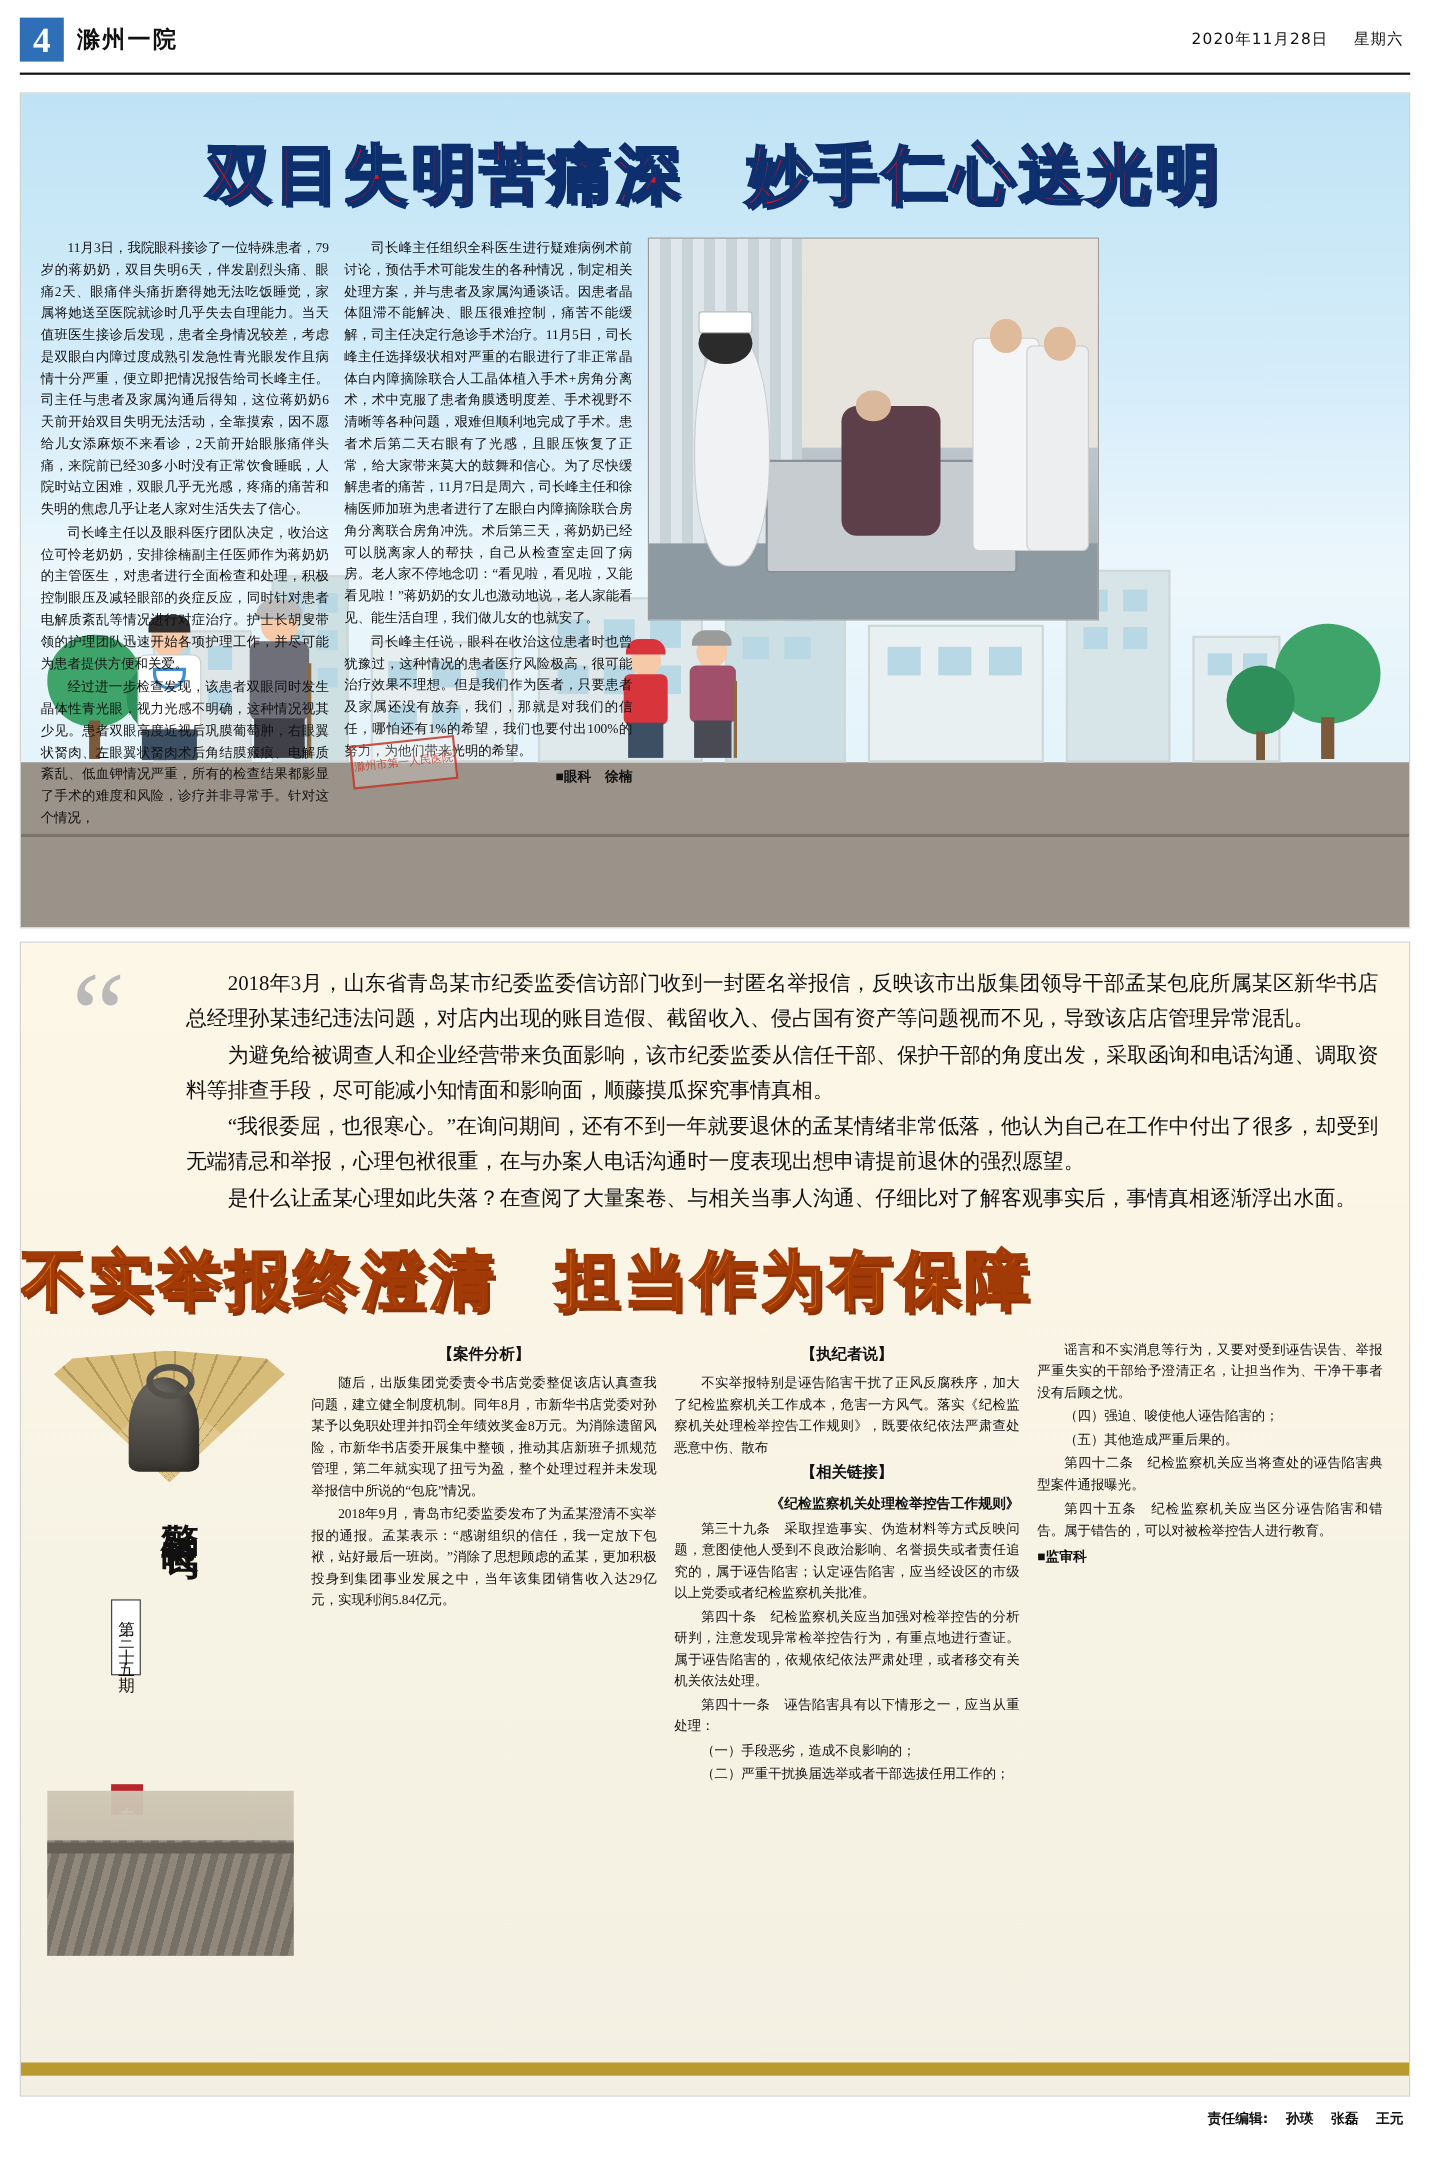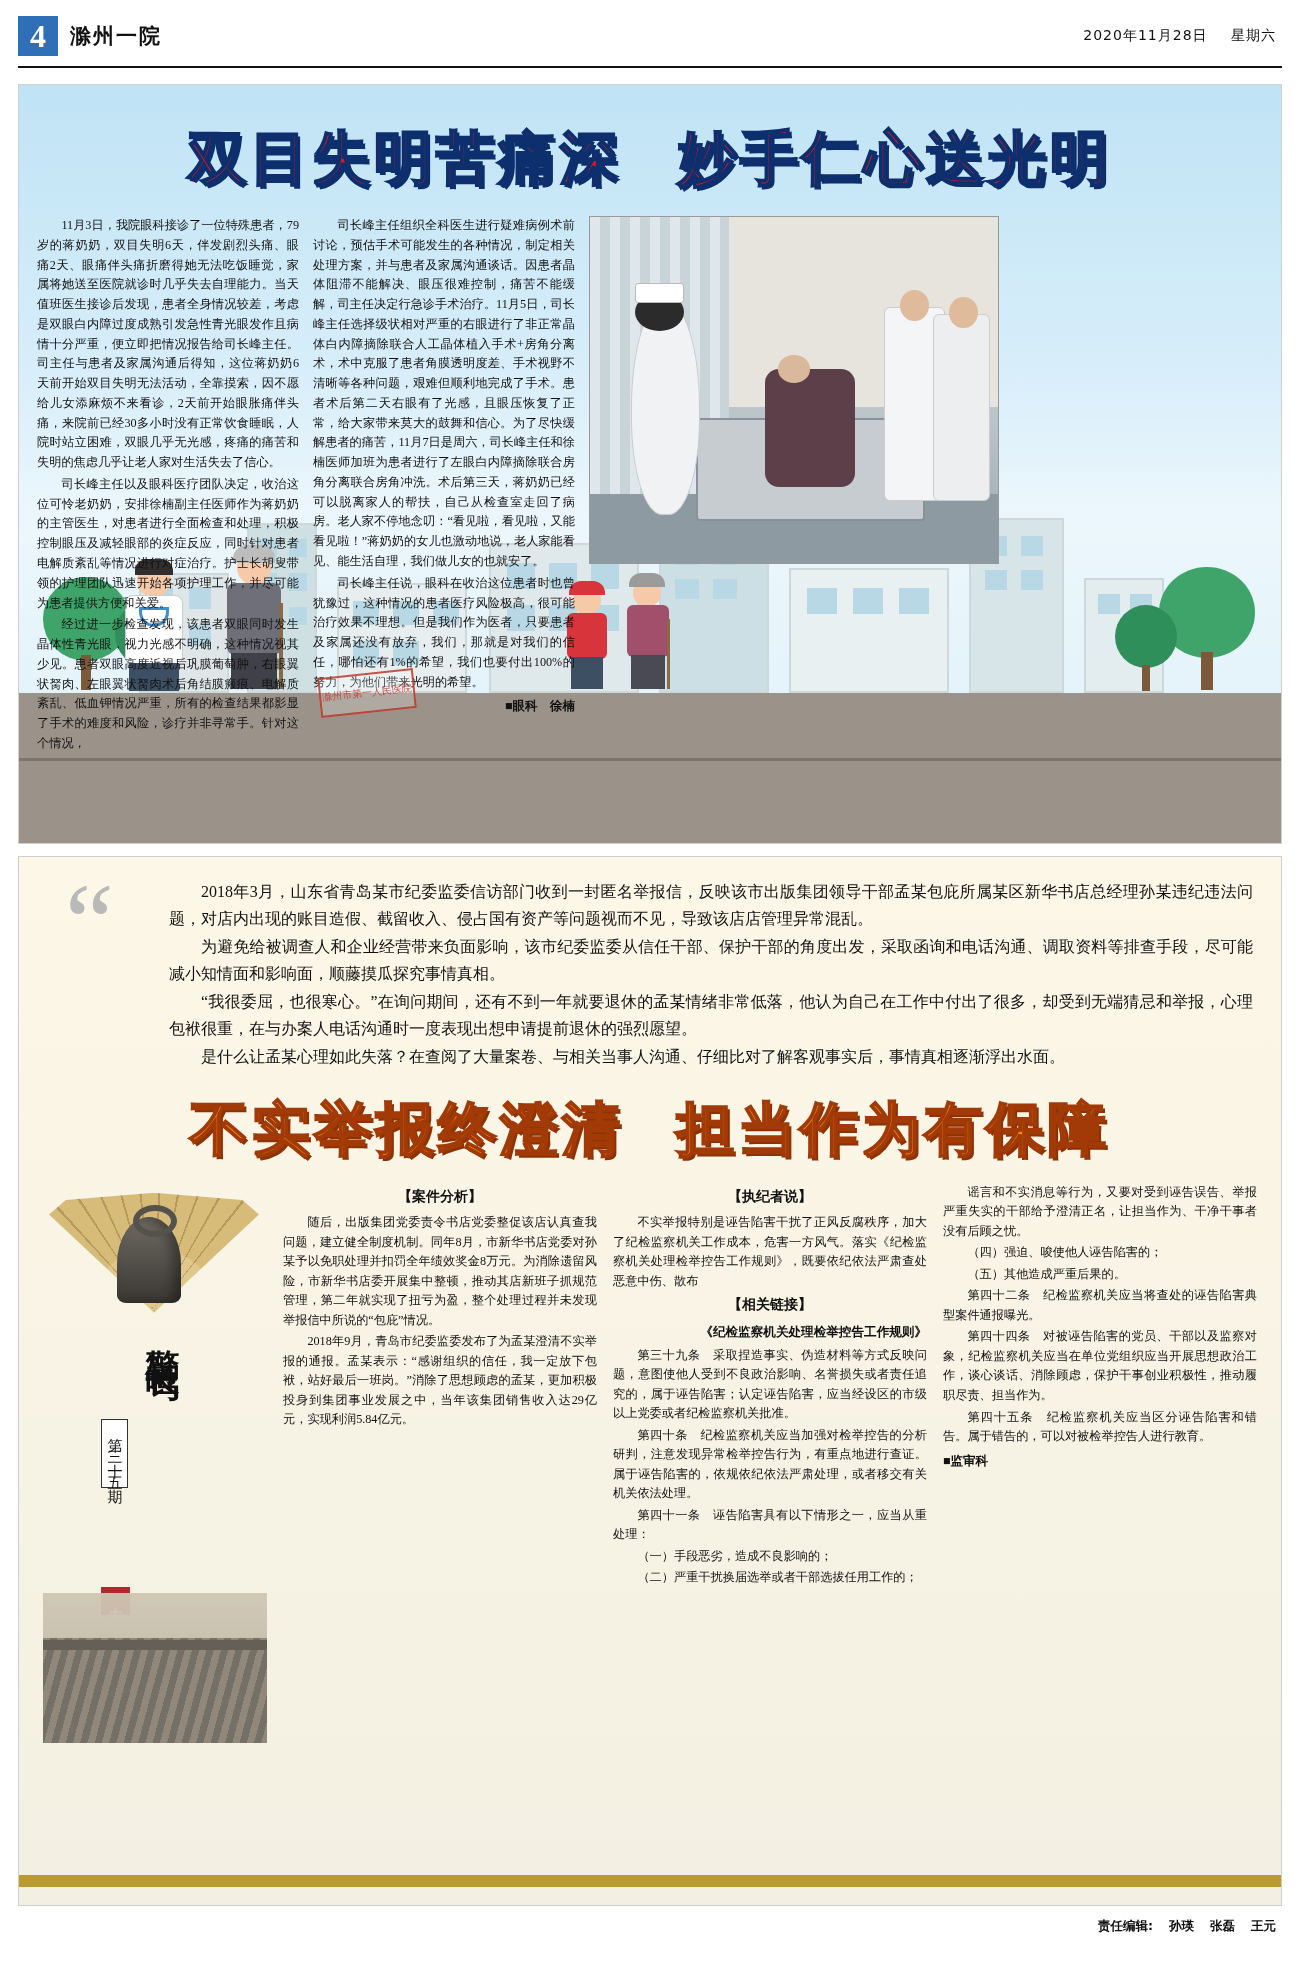--- a/index.html
+++ b/index.html
@@ -138,38 +138,37 @@
     height: 1050px;
     border: 1px solid #cfcfcf;
     position: relative;
     background: linear-gradient(#fdf7e7, #f7f3e4 55%, #f3efe2);
     overflow: hidden;
   }
   .a2-lead {
     position: relative;
     z-index: 3;
     padding: 22px 28px 6px 150px;
-    font-size: 16px;
+    font-size: 19px;
     line-height: 1.66;
     text-align: justify;
     font-family: "Liberation Serif", "DejaVu Serif", serif;
   }
   .a2-lead p { margin: 0 0 2px 0; text-indent: 2em; }
   .quote-mark {
     position: absolute;
     left: 46px; top: 10px;
     font-size: 110px;
     color: #b9b9b9;
     font-family: "Liberation Serif", serif;
     line-height: 1;
     z-index: 3;
   }
   .a2-headline {
     position: relative; z-index: 3;
-    text-align: center;
     margin-top: 12px;
   }
   .a2-headline .h2 {
     font-size: 58px;
     font-weight: bold;
     color: #f18b12;
     letter-spacing: 4px;
     -webkit-text-stroke: 2px #a13a07;
     text-shadow: 3px 3px 0 #8d3205;
   }
@@ -488,21 +487,20 @@
         <p>第四十一条　诬告陷害具有以下情形之一，应当从重处理：</p>
         <p>（一）手段恶劣，造成不良影响的；</p>
         <p>（二）严重干扰换届选举或者干部选拔任用工作的；</p>
       </div>
 
       <div class="a2-col">
         <p>谣言和不实消息等行为，又要对受到诬告误告、举报严重失实的干部给予澄清正名，让担当作为、干净干事者没有后顾之忧。</p>
         <p>（四）强迫、唆使他人诬告陷害的；</p>
         <p>（五）其他造成严重后果的。</p>
         <p>第四十二条　纪检监察机关应当将查处的诬告陷害典型案件通报曝光。</p>
-        <p>第四十四条　对被诬告陷害的党员、干部以及监察对象，纪检监察机关应当在单位党组织应当开展思想政治工作，谈心谈话、消除顾虑，保护干事创业积极性，推动履职尽责、担当作为。</p>
         <p>第四十五条　纪检监察机关应当区分诬告陷害和错告。属于错告的，可以对被检举控告人进行教育。</p>
         <div class="a2-byline">■监审科</div>
       </div>
     </div>
 
     <div class="a2-footer-bar"></div>
   </div>
 
   <div class="footer">
     <span>责任编辑:</span>

